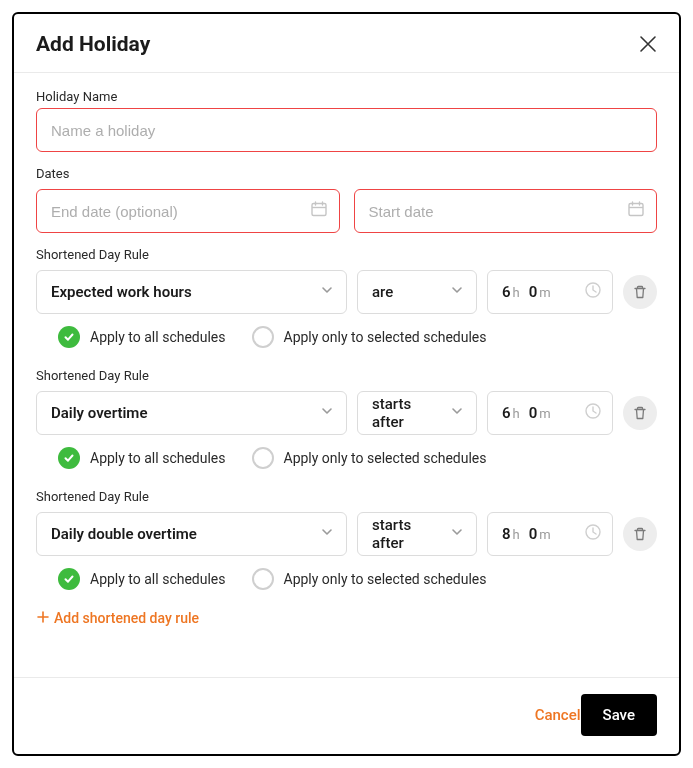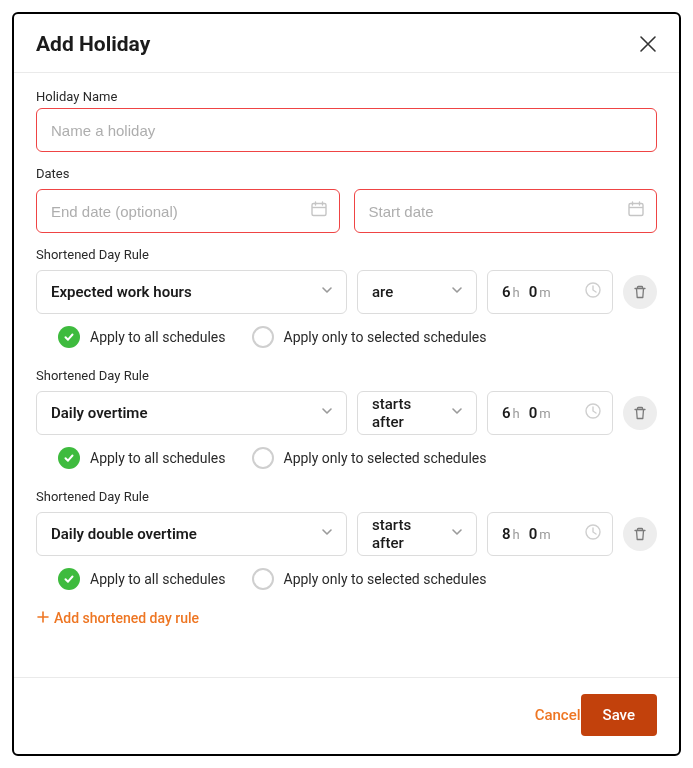--- a/index.html
+++ b/index.html
@@ -179,21 +179,21 @@
       align-items: center;
       gap: 0;
     }
     .btn-cancel {
       color: #ee7623;
       font-size: 15px;
       font-weight: 500;
       cursor: pointer;
     }
     .btn-save {
-      background: #c2410c;
+      background: #000000;
       color: #fff;
       font-size: 15px;
       font-weight: 500;
       padding: 12px 22px;
       border-radius: 4px;
       cursor: pointer;
     }
     .flex1 { flex: 1; }
   </style>
 </head>

